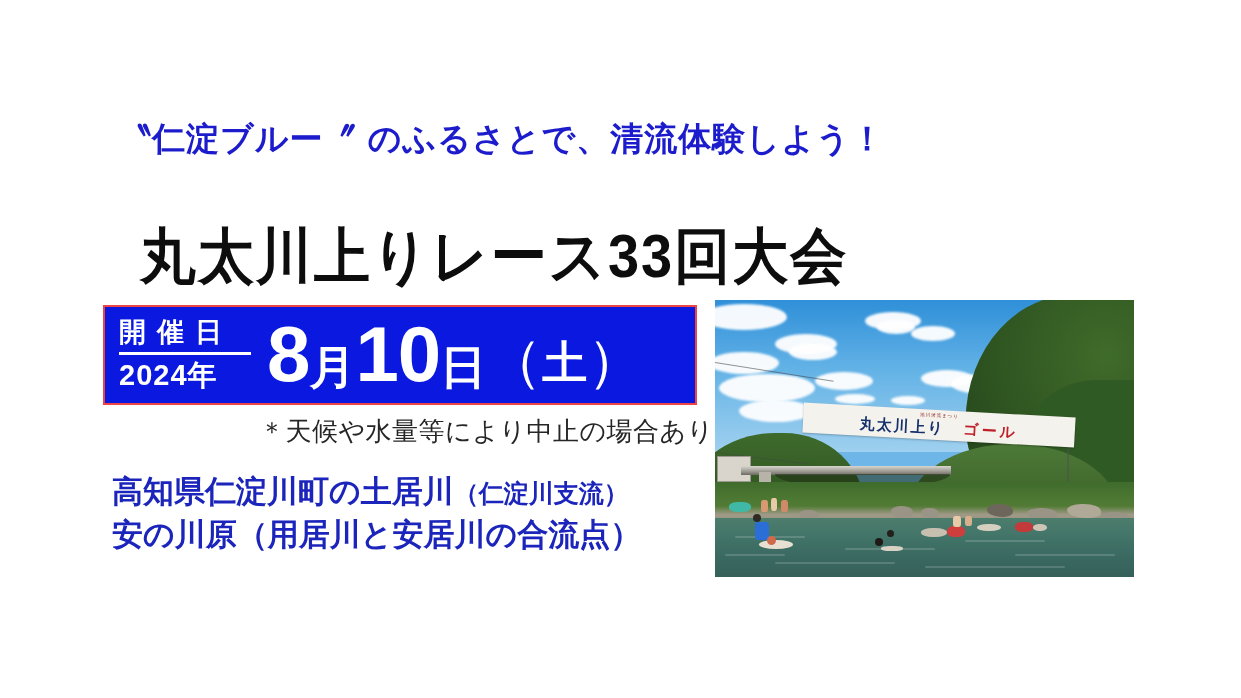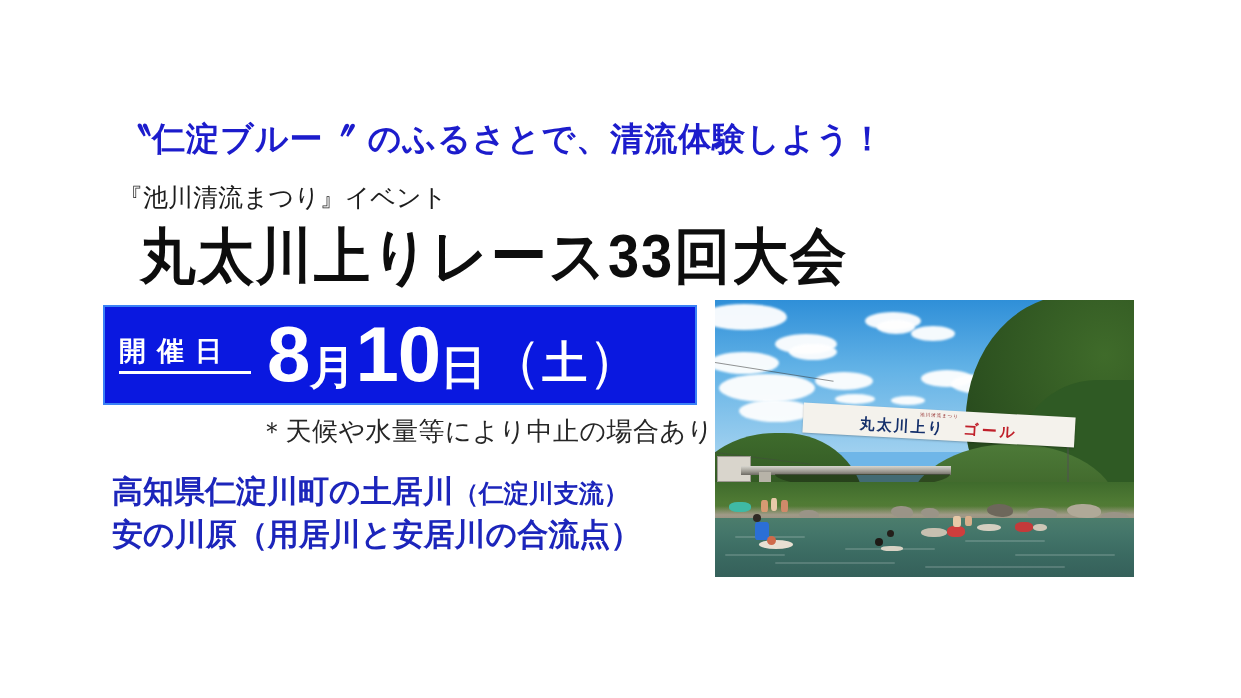--- a/index.html
+++ b/index.html
@@ -60,21 +60,21 @@
   }
 
   
   .date-banner {
     position: absolute;
     left: 103px;
     top: 305px;
     width: 594px;
     height: 100px;
     background: #0a18e0;
-    border: 2px solid #3b82f6;
+    border: 2px solid #ef4444;
     box-sizing: border-box;
     display: flex;
     align-items: stretch;
   }
   .date-label-col {
     width: 158px;
     padding: 7px 0 7px 14px;
     box-sizing: border-box;
     display: flex;
     flex-direction: column;
@@ -389,27 +389,27 @@
     background: rgba(80,80,80,0.5);
   }
 </style>
 </head>
 <body>
 
 <div id="poster">
 
   <div class="tagline">〝仁淀ブルー〞 のふるさとで、清流体験しよう！</div>
 
-  <div class="event-sub">『池川清流まつり』イベント</div>
 
   <div class="main-title">丸太川上りレース33回大会</div>
 
   <div class="date-banner">
     <div class="date-label-col">
       <div class="date-label-top">開催日</div>
+      <div class="date-label-bottom">2024年</div>
     </div>
     <div class="date-main-col">
       <span class="d-big">8</span>
       <span class="d-mid">月</span>
       <span class="d-big">10</span>
       <span class="d-mid">日</span>
       <span class="d-paren">（</span>
       <span class="d-dow">土</span>
       <span class="d-paren">）</span>
     </div>

